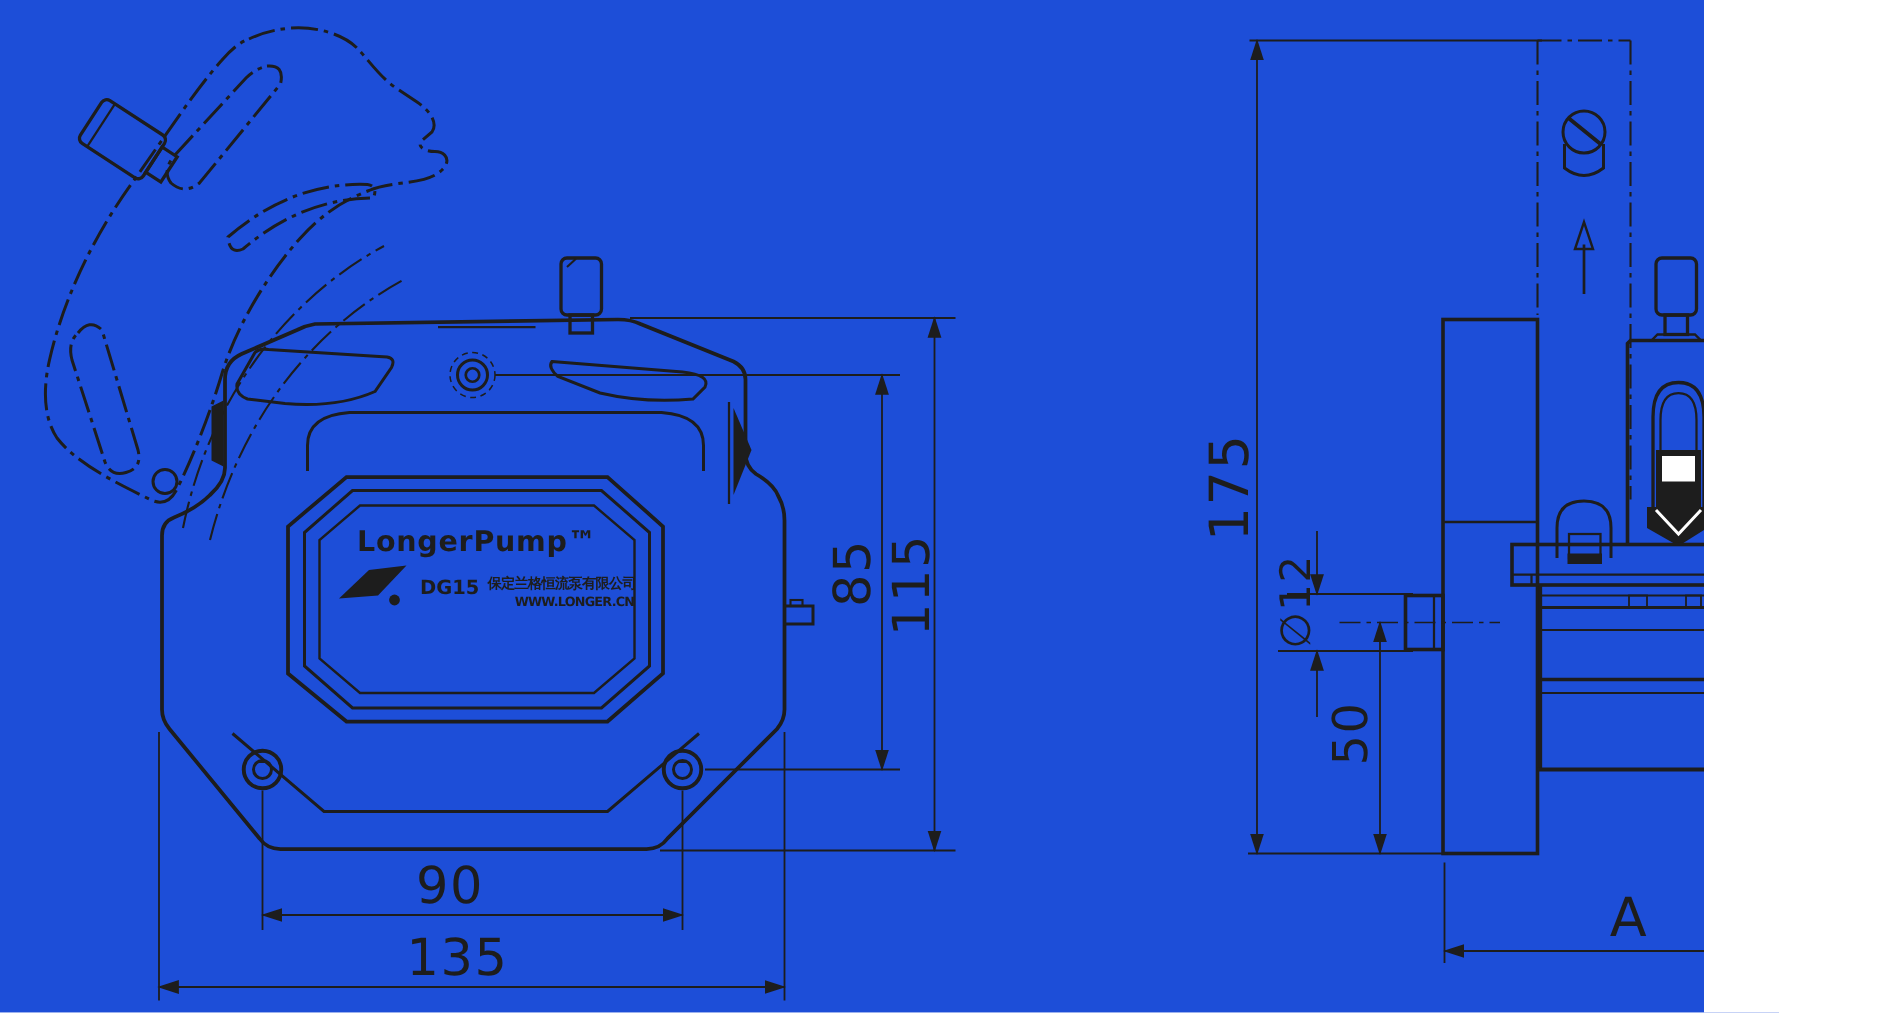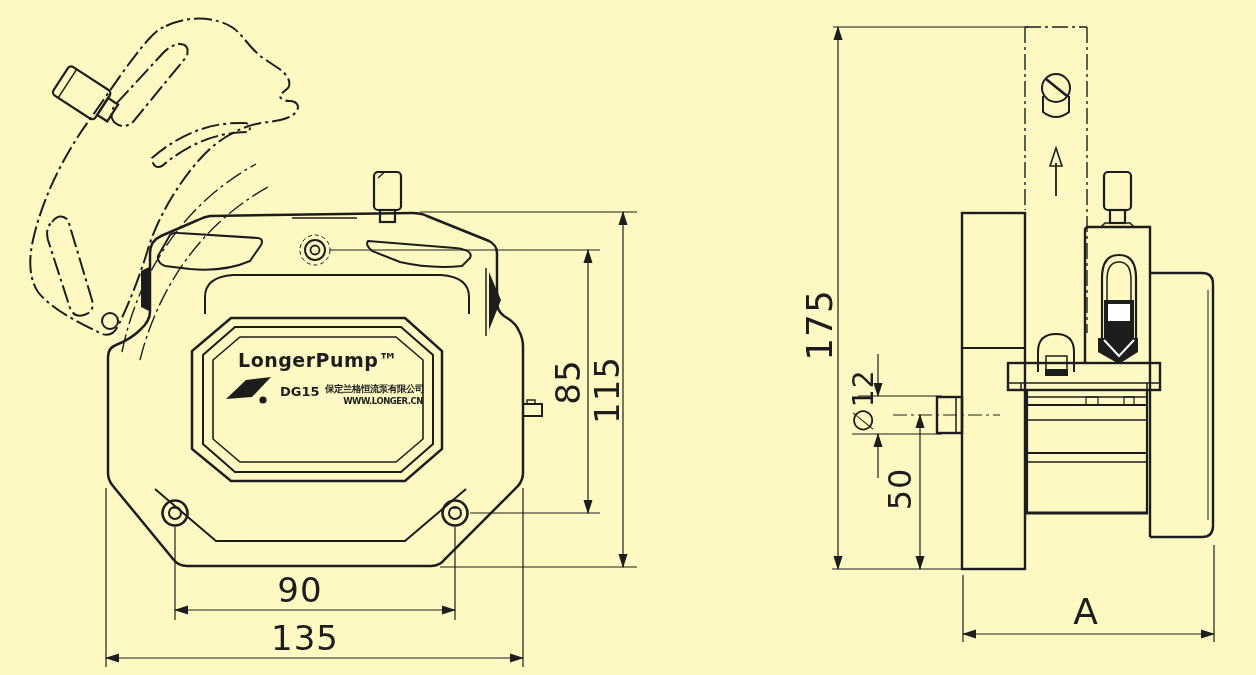--- a/index.html
+++ b/index.html
@@ -1,19 +1,19 @@
 <!DOCTYPE html>
 <html><head>
 <meta charset="utf-8">
 <style>
   html,body{margin:0;padding:0;background:#ffffff;}
   .stage{
     position:relative;
-    width:1256px;height:675px;
-    background:#fef9c3;
+    width:1136px;height:675px;
+    background:#1d4ed8;
     font-family:"DejaVu Sans", sans-serif;
     overflow:hidden;
   }
   svg text{
     fill:#1d1d1d;
     font-family:"DejaVu Sans", sans-serif;
     letter-spacing:1px;
   }
   .dimtxt{font-size:34px;}
   .brand{font-size:19px;font-weight:bold;letter-spacing:.5px;}

